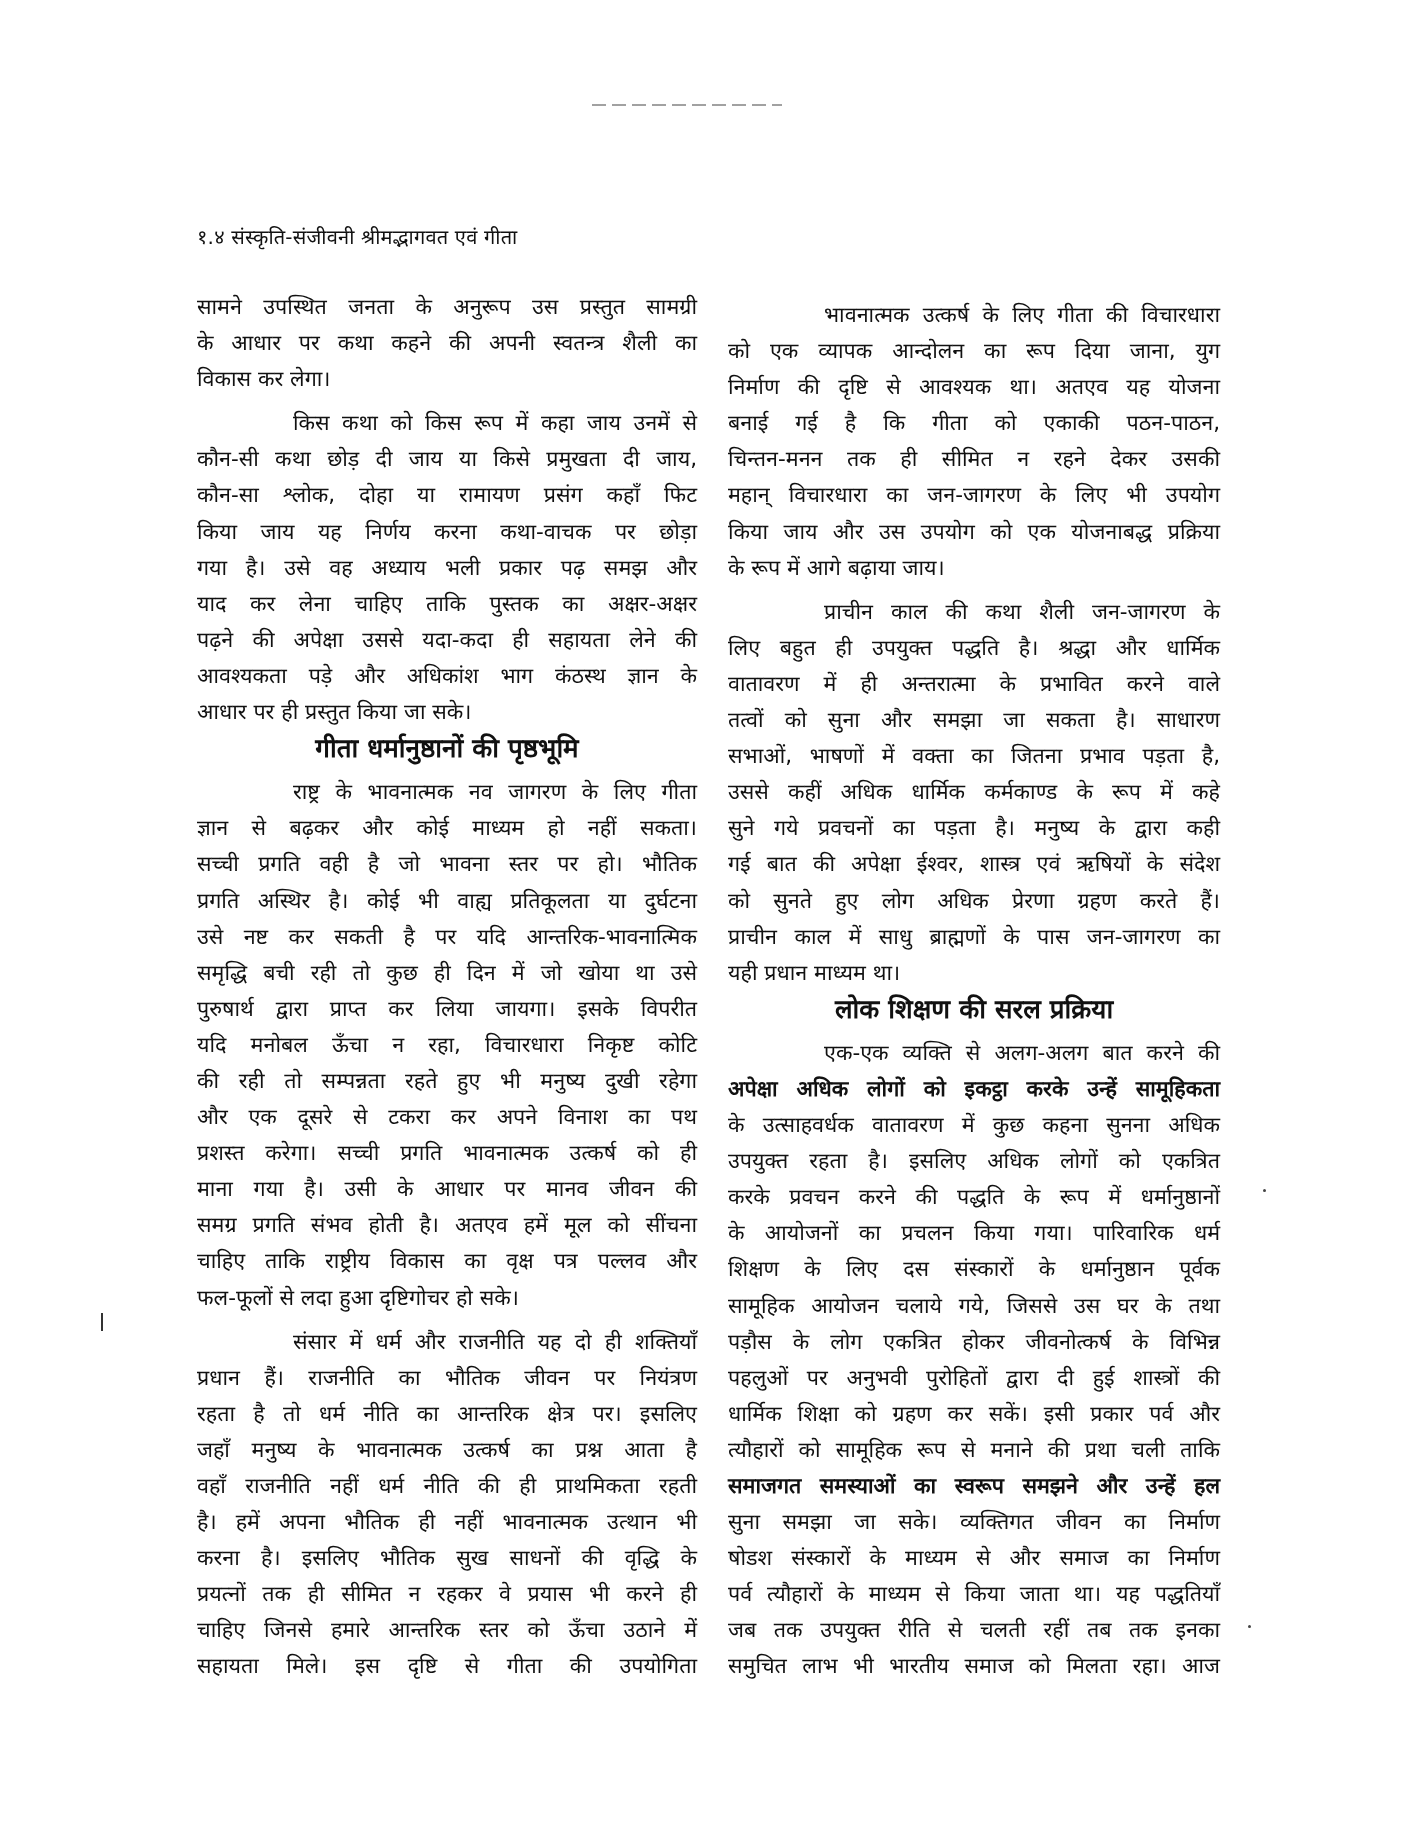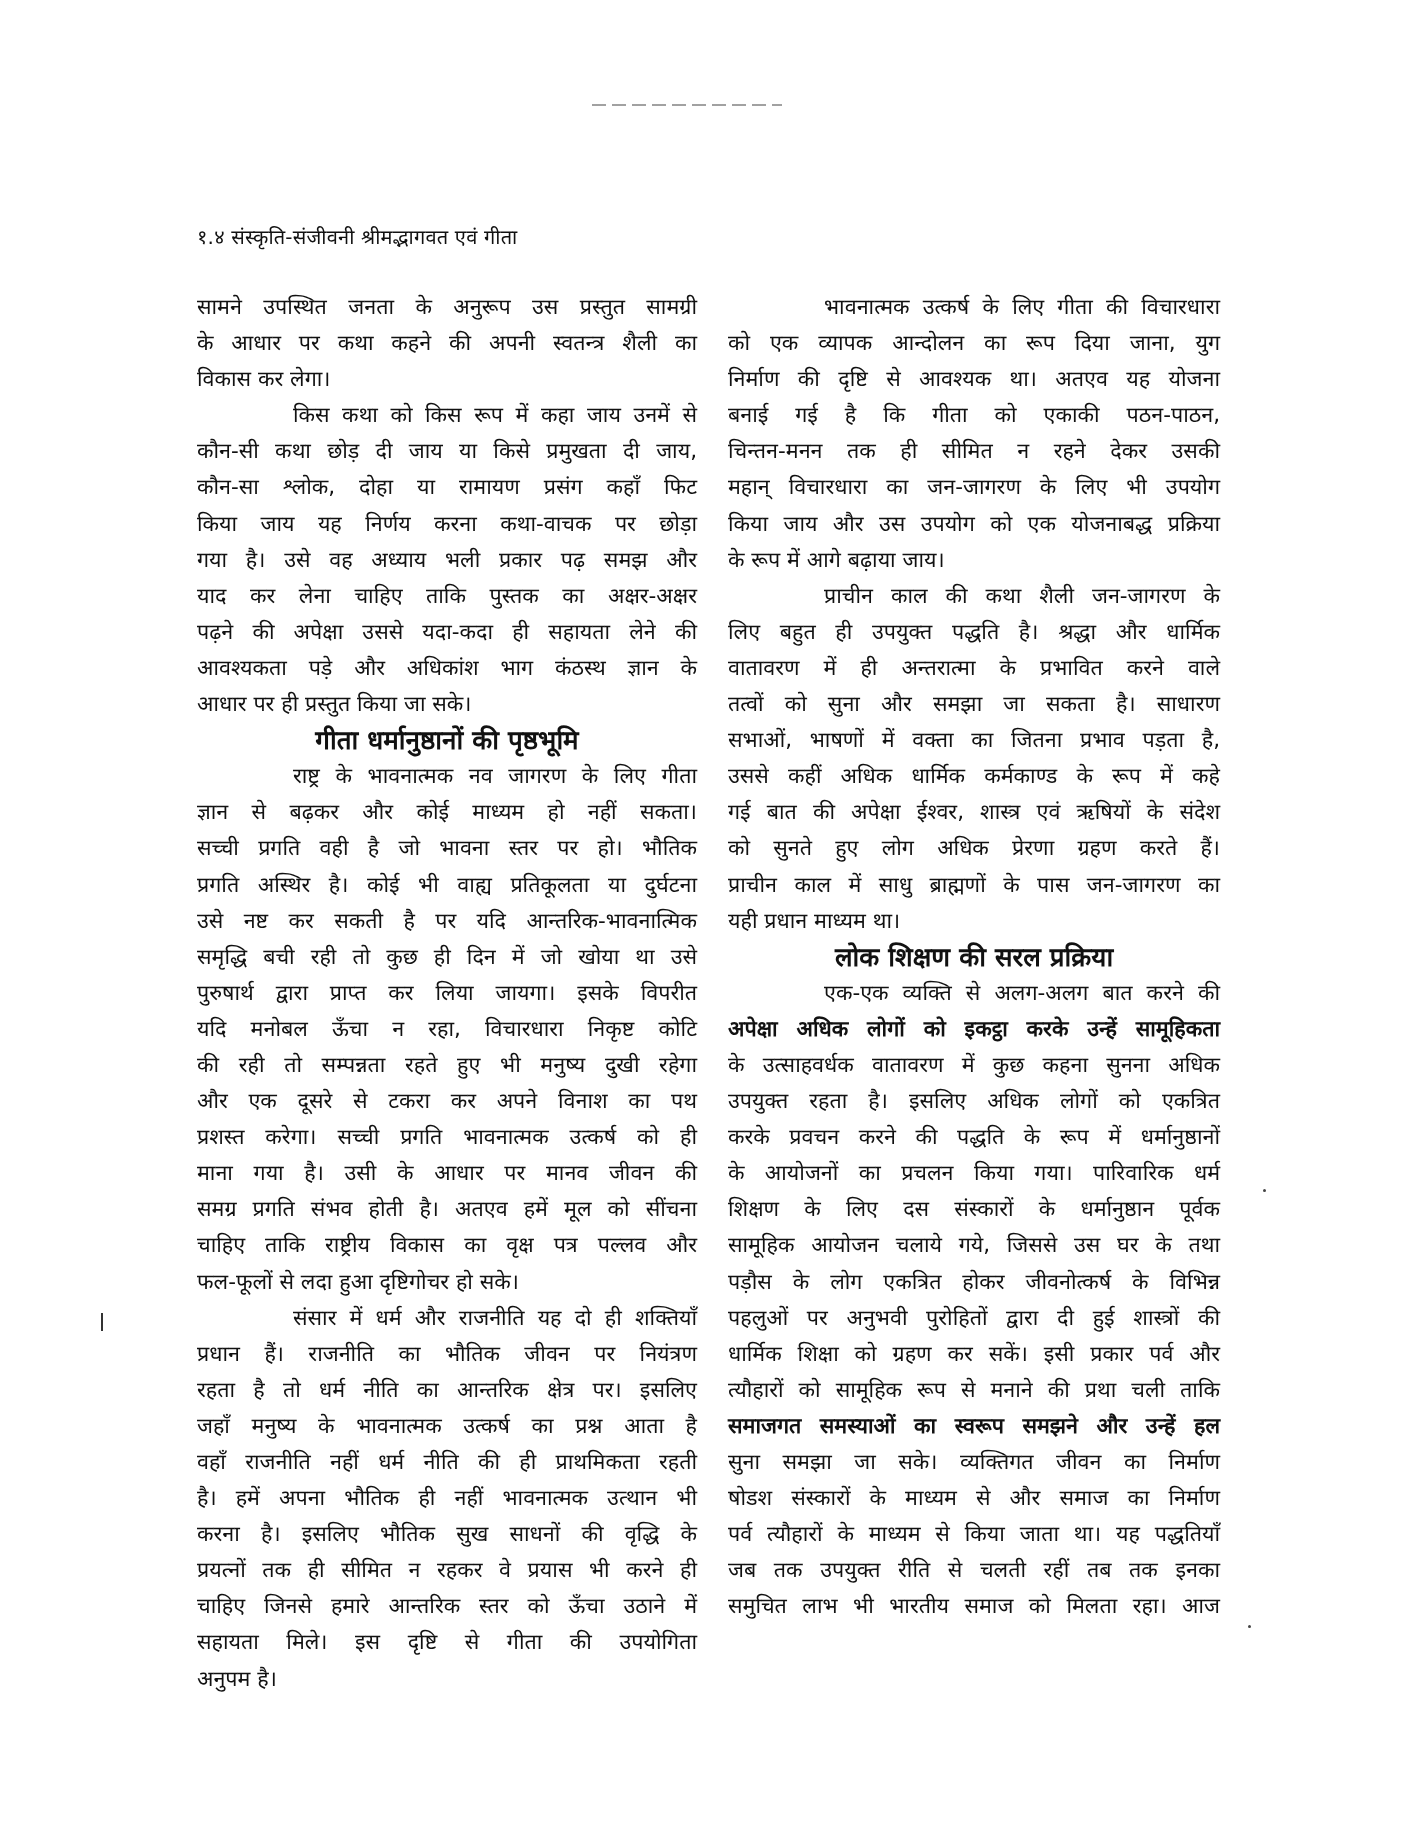--- a/index.html
+++ b/index.html
@@ -19,21 +19,21 @@
   .column {
     position: absolute; top: 289px; font-size: 21.5px; line-height: 36.1px;
   }
   .col-left { left: 197px; width: 500px; }
   .col-right { left: 728px; width: 492px; }
   .line {
     display: block; white-space: nowrap; text-align: justify; text-align-last: justify;
     height: 36.1px; overflow: visible;
   }
   .line.last { text-align-last: left; }
-  .line.indent { padding-left: 96px; }
+  .line.indent { padding-left: 96px; margin-top: 8px; }
   .heading {
     display: block; text-align: center; font-weight: bold; height: 36.1px; font-size: 26px;
   }
   .stray-mark {
     position: absolute; left: 101px; top: 1313px; width: 2px; height: 18px; background: #333;
   }
   .dot { position: absolute; width: 3px; height: 3px; background: #444; border-radius: 50%; }
 </style>
 </head>
 <body>
@@ -74,37 +74,37 @@
     <span class="line indent" style="display: block;">संसार में धर्म और राजनीति यह दो ही शक्तियाँ</span>
     <span class="line" style="display: block;">प्रधान हैं। राजनीति का भौतिक जीवन पर नियंत्रण</span>
     <span class="line" style="display: block;">रहता है तो धर्म नीति का आन्तरिक क्षेत्र पर। इसलिए</span>
     <span class="line" style="display: block;">जहाँ मनुष्य के भावनात्मक उत्कर्ष का प्रश्न आता है</span>
     <span class="line" style="display: block;">वहाँ राजनीति नहीं धर्म नीति की ही प्राथमिकता रहती</span>
     <span class="line" style="display: block;">है। हमें अपना भौतिक ही नहीं भावनात्मक उत्थान भी</span>
     <span class="line" style="display: block;">करना है। इसलिए भौतिक सुख साधनों की वृद्धि के</span>
     <span class="line" style="display: block;">प्रयत्नों तक ही सीमित न रहकर वे प्रयास भी करने ही</span>
     <span class="line" style="display: block;">चाहिए जिनसे हमारे आन्तरिक स्तर को ऊँचा उठाने में</span>
     <span class="line" style="display: block;">सहायता मिले। इस दृष्टि से गीता की उपयोगिता</span>
-    <span class="line last" style="display: block;">अनुपम है।</span>
   </div>
 <div class="column col-right" id="col-right">
     <span class="line indent" style="display: block;">भावनात्मक उत्कर्ष के लिए गीता की विचारधारा</span>
     <span class="line" style="display: block;">को एक व्यापक आन्दोलन का रूप दिया जाना, युग</span>
     <span class="line" style="display: block;">निर्माण की दृष्टि से आवश्यक था। अतएव यह योजना</span>
     <span class="line" style="display: block;">बनाई गई है कि गीता को एकाकी पठन-पाठन,</span>
     <span class="line" style="display: block;">चिन्तन-मनन तक ही सीमित न रहने देकर उसकी</span>
     <span class="line" style="display: block;">महान् विचारधारा का जन-जागरण के लिए भी उपयोग</span>
     <span class="line" style="display: block;">किया जाय और उस उपयोग को एक योजनाबद्ध प्रक्रिया</span>
     <span class="line last" style="display: block;">के रूप में आगे बढ़ाया जाय।</span>
     <span class="line indent" style="display: block;">प्राचीन काल की कथा शैली जन-जागरण के</span>
     <span class="line" style="display: block;">लिए बहुत ही उपयुक्त पद्धति है। श्रद्धा और धार्मिक</span>
     <span class="line" style="display: block;">वातावरण में ही अन्तरात्मा के प्रभावित करने वाले</span>
     <span class="line" style="display: block;">तत्वों को सुना और समझा जा सकता है। साधारण</span>
     <span class="line" style="display: block;">सभाओं, भाषणों में वक्ता का जितना प्रभाव पड़ता है,</span>
     <span class="line" style="display: block;">उससे कहीं अधिक धार्मिक कर्मकाण्ड के रूप में कहे</span>
+    <span class="line" style="display: block;">सुने गये प्रवचनों का पड़ता है। मनुष्य के द्वारा कही</span>
     <span class="line" style="display: block;">गई बात की अपेक्षा ईश्वर, शास्त्र एवं ऋषियों के संदेश</span>
     <span class="line" style="display: block;">को सुनते हुए लोग अधिक प्रेरणा ग्रहण करते हैं।</span>
     <span class="line" style="display: block;">प्राचीन काल में साधु ब्राह्मणों के पास जन-जागरण का</span>
     <span class="line last" style="display: block;">यही प्रधान माध्यम था।</span>
     <span class="heading" style="display: block;">लोक शिक्षण की सरल प्रक्रिया</span>
     <span class="line indent" style="display: block;">एक-एक व्यक्ति से अलग-अलग बात करने की</span>
     <span class="line" style="display: block; font-weight: bold;">अपेक्षा अधिक लोगों को इकट्ठा करके उन्हें सामूहिकता</span>
     <span class="line" style="display: block;">के उत्साहवर्धक वातावरण में कुछ कहना सुनना अधिक</span>
     <span class="line" style="display: block;">उपयुक्त रहता है। इसलिए अधिक लोगों को एकत्रित</span>
     <span class="line" style="display: block;">करके प्रवचन करने की पद्धति के रूप में धर्मानुष्ठानों</span>

